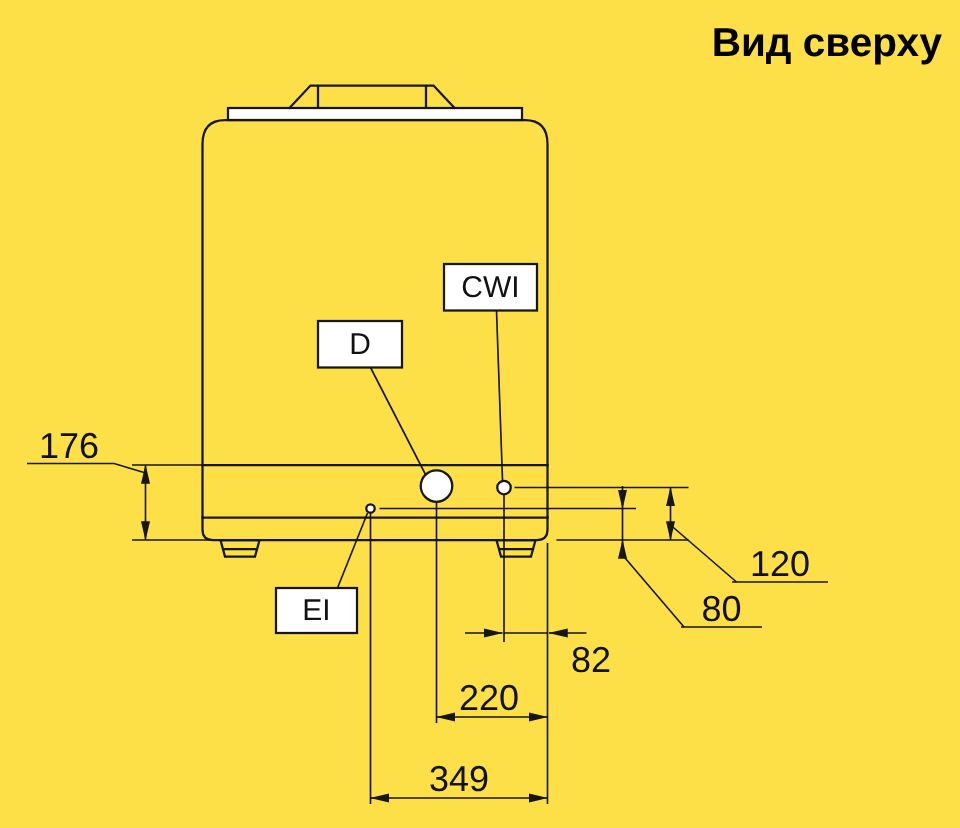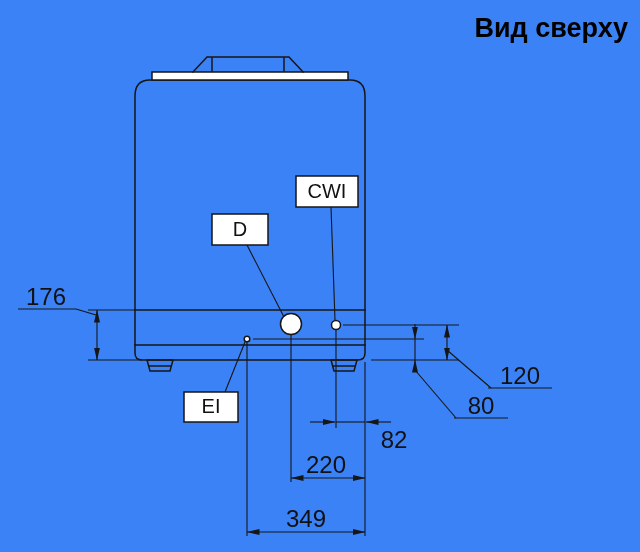--- a/index.html
+++ b/index.html
@@ -1,16 +1,16 @@
 <!DOCTYPE html>
 <html><head>
 <meta charset="utf-8">
 <style>
   html,body{margin:0;padding:0;background:#ffffff;}
-  .stage{position:relative;width:640px;height:552px;background:#3b82f6;overflow:hidden;
+  .stage{position:relative;width:640px;height:552px;background:#fde047;overflow:hidden;
          font-family:"Liberation Sans",sans-serif;}
   svg{display:block;}
   .obj{stroke:#161616;stroke-width:1.5;fill:none;stroke-linecap:square;}
   .objf{stroke:#161616;stroke-width:1.5;fill:#ffffff;}
   .dln{stroke:#161616;stroke-width:1.1;fill:none;}
   text{fill:#111111;font-family:"Liberation Sans",sans-serif;}
   .dim{font-size:24px;}
   .label{font-size:20px;}
   .title{font-size:27px;font-weight:700;fill:#000000;}
   .arrfill{fill:#161616;}

